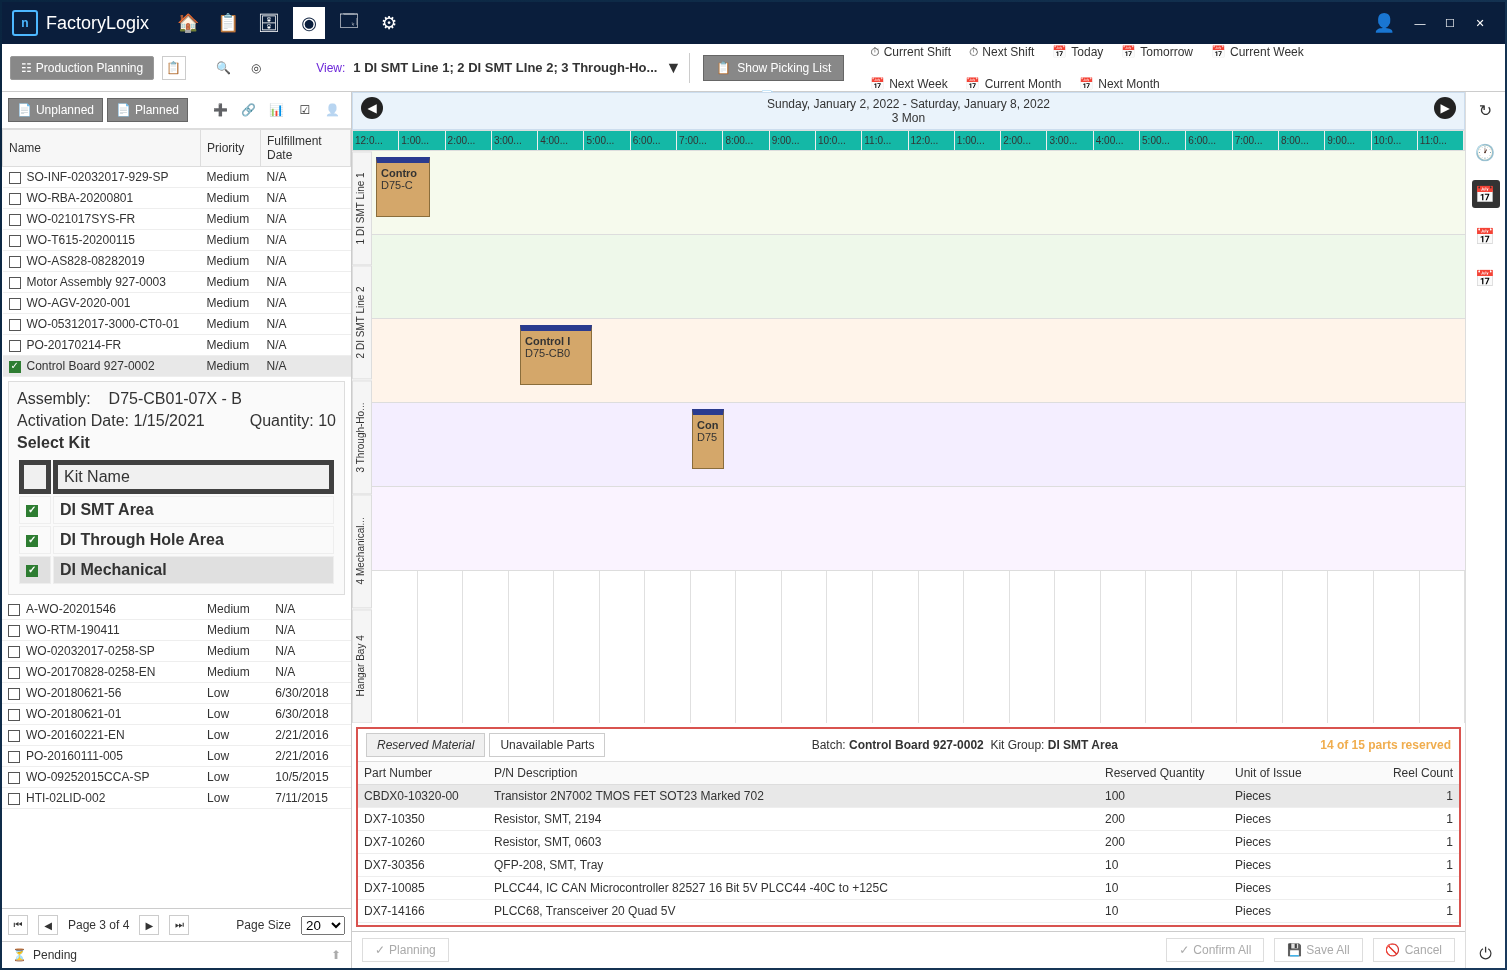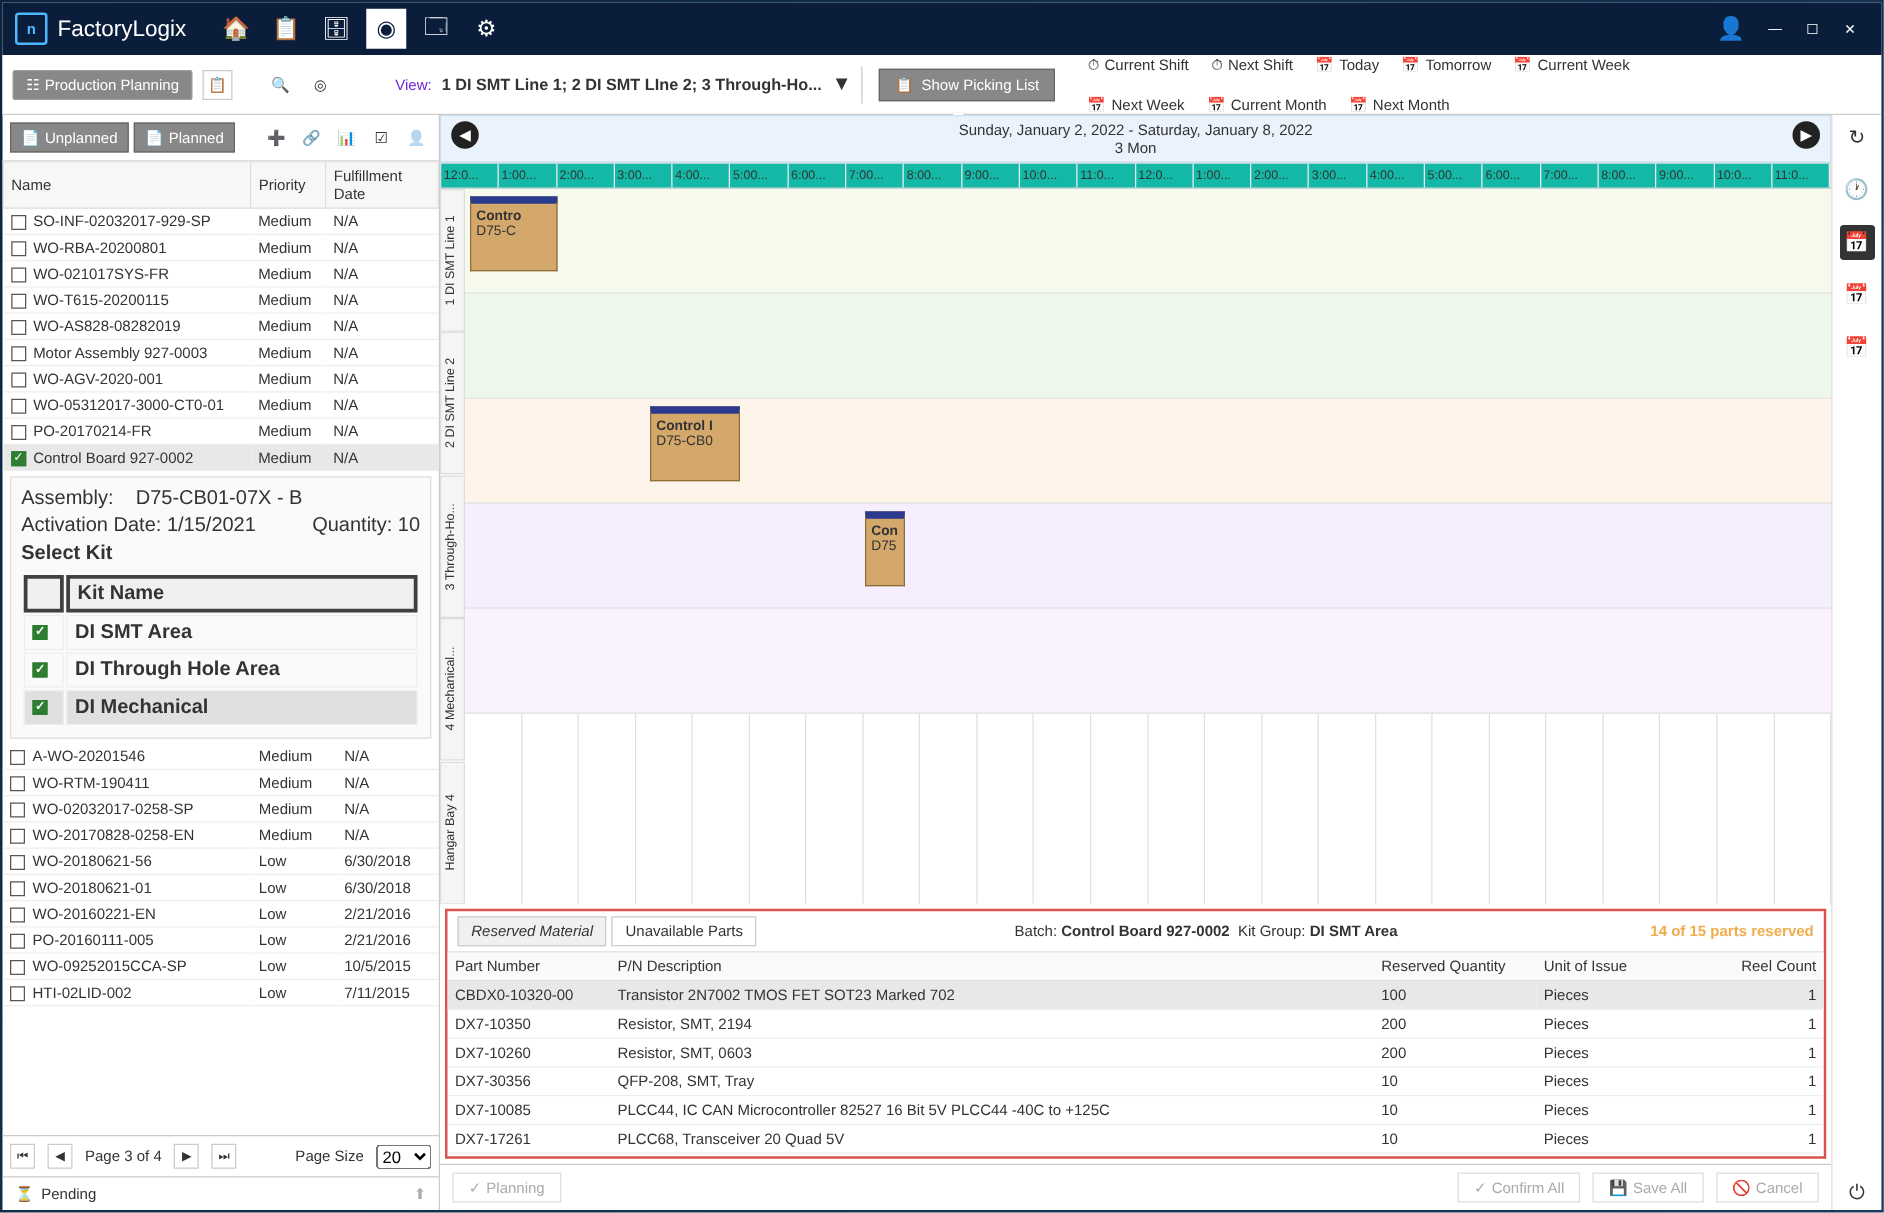--- a/index.html
+++ b/index.html
@@ -31,21 +31,21 @@
 .sb-table table { width: 100%; border-collapse: collapse; font-size: 12px; }
 .sb-table th { text-align: left; padding: 4px 6px; border: 1px solid #ddd; background: #f7f7f7; font-weight: normal; }
 .sb-table td { padding: 3px 6px; border-bottom: 1px solid #eee; }
 .sb-table tr.selected { background: #e8e8e8; }
 .chk { display: inline-block; width: 12px; height: 12px; border: 1px solid #555; margin-right: 6px; vertical-align: middle; }
 .chk.on { background: #2e7d32; border-color: #2e7d32; position: relative; }
 .chk.on::after { content: '✓'; color: #fff; font-size: 10px; position: absolute; top: -2px; left: 1px; }
 .detail-panel { border: 1px solid #ddd; margin: 4px 6px; padding: 8px; background: #fafafa; font-size: 16px; }
 .detail-panel .row { display: flex; justify-content: space-between; margin-bottom: 4px; }
 .kit-table { margin-top: 6px; }
-.kit-table th { background: #f0f0f0; padding: 3px 6px; font-weight: bold; text-align: left; border: 3px solid #404040; }
+.kit-table th { background: #f0f0f0; padding: 3px 6px; font-weight: normal; text-align: left; border: 5px solid #404040; }
 .kit-table td { padding: 4px 6px; border: 1px solid #eee; font-weight: bold; cursor: pointer; }
 .kit-table tr.sel td { background: #e0e0e0; }
 .paginator { border-top: 1px solid #ccc; padding: 6px; display: flex; align-items: center; gap: 10px; }
 .pg-btn { width: 20px; height: 20px; border: 1px solid #ccc; display: flex; align-items: center; justify-content: center; cursor: pointer; font-size: 10px; }
 .pg-sep { flex:1; }
 .pending-bar { border-top: 1px solid #ccc; padding: 6px 10px; display:flex; align-items:center; gap:6px; }
 .center-col { flex: 1; display: flex; flex-direction: column; min-width: 0; }
 .gantt-head { background: #eaf3fb; border: 1px solid #cde; text-align: center; padding: 4px; position: relative; }
 .gantt-nav { position: absolute; top: 4px; width: 22px; height: 22px; background: #222; color: #fff; border-radius: 50%; display: flex; align-items: center; justify-content: center; cursor: pointer; }
 .gantt-grid { flex: 1; position: relative; overflow: hidden; display: flex; }
@@ -395,21 +395,21 @@
               <div class="time-col"></div>
               <div class="time-col"></div>
               <div class="time-col"></div>
               <div class="time-col"></div>
               <div class="time-col"></div>
               <div class="time-col"></div>
               <div class="time-col"></div>
               <div class="time-col"></div>
             </div>
         <div class="gantt-row r1">
-              <div class="task" style="left: 4px; width: 70px;">
+              <div class="task" style="left: 4px; width: 54px;">
                 <div class="tt">Contro</div>
                 <div>D75-C</div>
               </div>
             </div>
             <div class="gantt-row r2"></div>
             <div class="gantt-row r3">
               <div class="task" style="left: 148px; width: 72px;">
                 <div class="tt">Control I</div>
                 <div>D75-CB0</div>
               </div>
@@ -475,21 +475,21 @@
                   <td style="width:100px;text-align:right">1</td>
                 </tr>
                 <tr>
                   <td style="width:130px">DX7-10085</td>
                   <td>PLCC44, IC CAN Microcontroller 82527 16 Bit 5V PLCC44 -40C to +125C</td>
                   <td style="width:130px">10</td>
                   <td style="width:130px">Pieces</td>
                   <td style="width:100px;text-align:right">1</td>
                 </tr>
                 <tr>
-                  <td style="width:130px">DX7-17261</td>
+                  <td style="width:130px">DX7-14166</td>
                   <td>PLCC68, Transceiver 20 Quad 5V</td>
                   <td style="width:130px">10</td>
                   <td style="width:130px">Pieces</td>
                   <td style="width:100px;text-align:right">1</td>
                 </tr>
               </tbody>
           </table>
         </div>
       </div>
 

